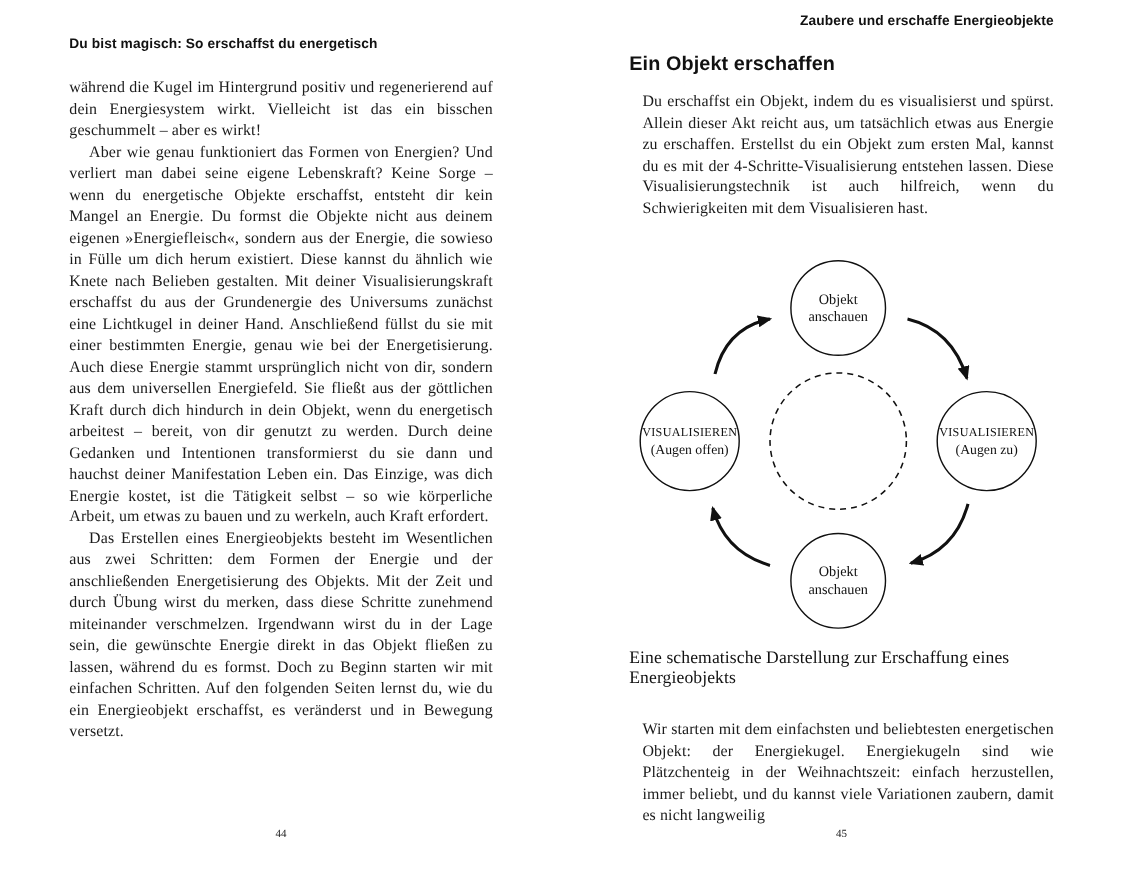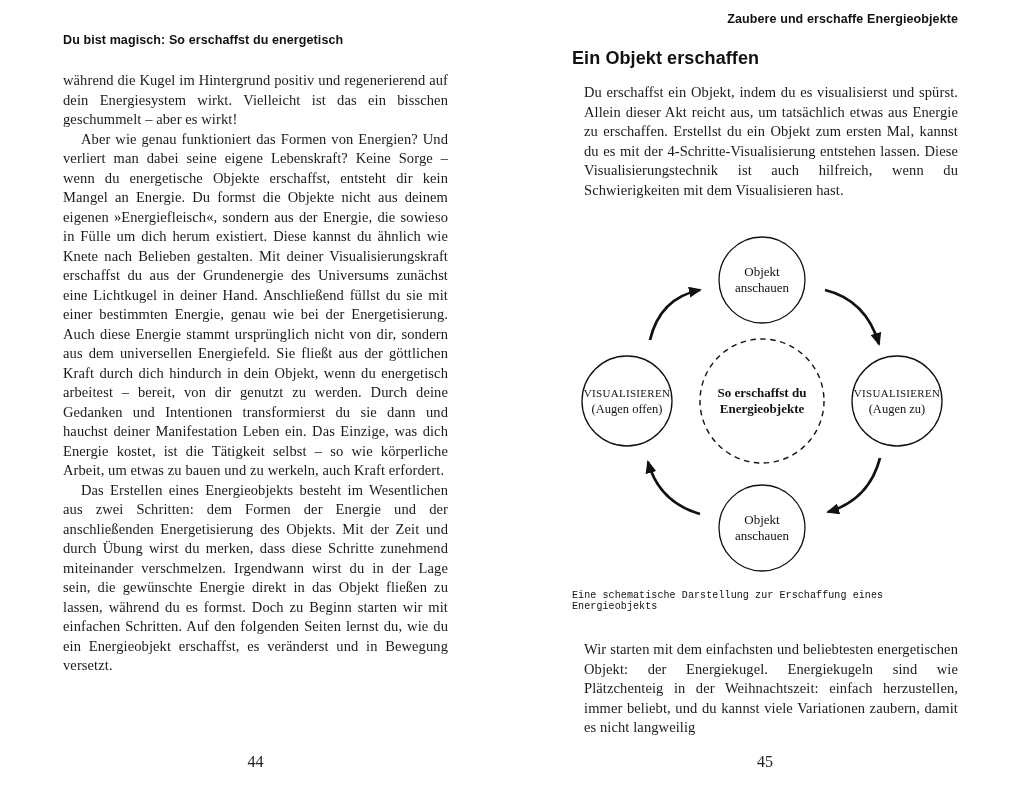--- a/index.html
+++ b/index.html
@@ -42,28 +42,28 @@
   }
   .dlabel.top    { left:190px; top:54px;  width:74px; }
   .dlabel.bottom { left:190px; top:302px; width:74px; }
   .dlabel.center { left:190px; top:175px; width:112px; font-weight:700; }
   .dlabel.left   { left:55px;  top:175px; width:96px; }
   .dlabel.right  { left:325px; top:175px; width:96px; }
   .caps { display:block; font-size:11px; letter-spacing:0.3px; white-space:nowrap; }
   .sub  { display:block; font-size:12.5px; }
 
   .caption {
-    font-family:Liberation Mono, monospace;
-    font-size:10px; color:#111; margin-top:16px; letter-spacing:0.1px;
+    font-family:Liberation Serif, serif;
+    font-size:16px; color:#111; margin-top:16px; letter-spacing:0.1px;
   }
   #right-page .body-text.closing { margin-top:28px; }
 
   .page-number {
     position:absolute; left:0; right:0; top:753px;
-    text-align:center; font-size:16px; color:#222;
+    text-align:center; font-size:10px; color:#222;
   }
 </style>
 </head>
 <body>
 
 <div id="spread">
 
   <div class="page" id="left-page">
     <div class="running-head">Du bist magisch: So erschaffst du energetisch</div>
     <div class="body-text">
@@ -96,21 +96,20 @@
 
         <circle cx="190" cy="175" r="62" fill="#fff" stroke="#111" stroke-width="1.4" stroke-dasharray="5.5 4.5"></circle>
 
         <path d="M 78,114 Q 88,72 128,64" fill="none" stroke="#111" stroke-width="2.8" marker-end="url(#ah)"></path>
         <path d="M 253,64 Q 294,74 307,118" fill="none" stroke="#111" stroke-width="2.8" marker-end="url(#ah)"></path>
         <path d="M 308,232 Q 297,274 256,286" fill="none" stroke="#111" stroke-width="2.8" marker-end="url(#ah)"></path>
         <path d="M 128,288 Q 87,276 76,236" fill="none" stroke="#111" stroke-width="2.8" marker-end="url(#ah)"></path>
       </svg>
 
       <div class="dlabel top">Objekt anschauen</div>
-      <div class="dlabel center">So erschaffst du Energieobjekte</div>
       <div class="dlabel left">
         <span class="caps">VISUALISIEREN</span>
         <span class="sub">(Augen offen)</span>
       </div>
       <div class="dlabel right">
         <span class="caps">VISUALISIEREN</span>
         <span class="sub">(Augen zu)</span>
       </div>
       <div class="dlabel bottom">Objekt anschauen</div>
     </div>

